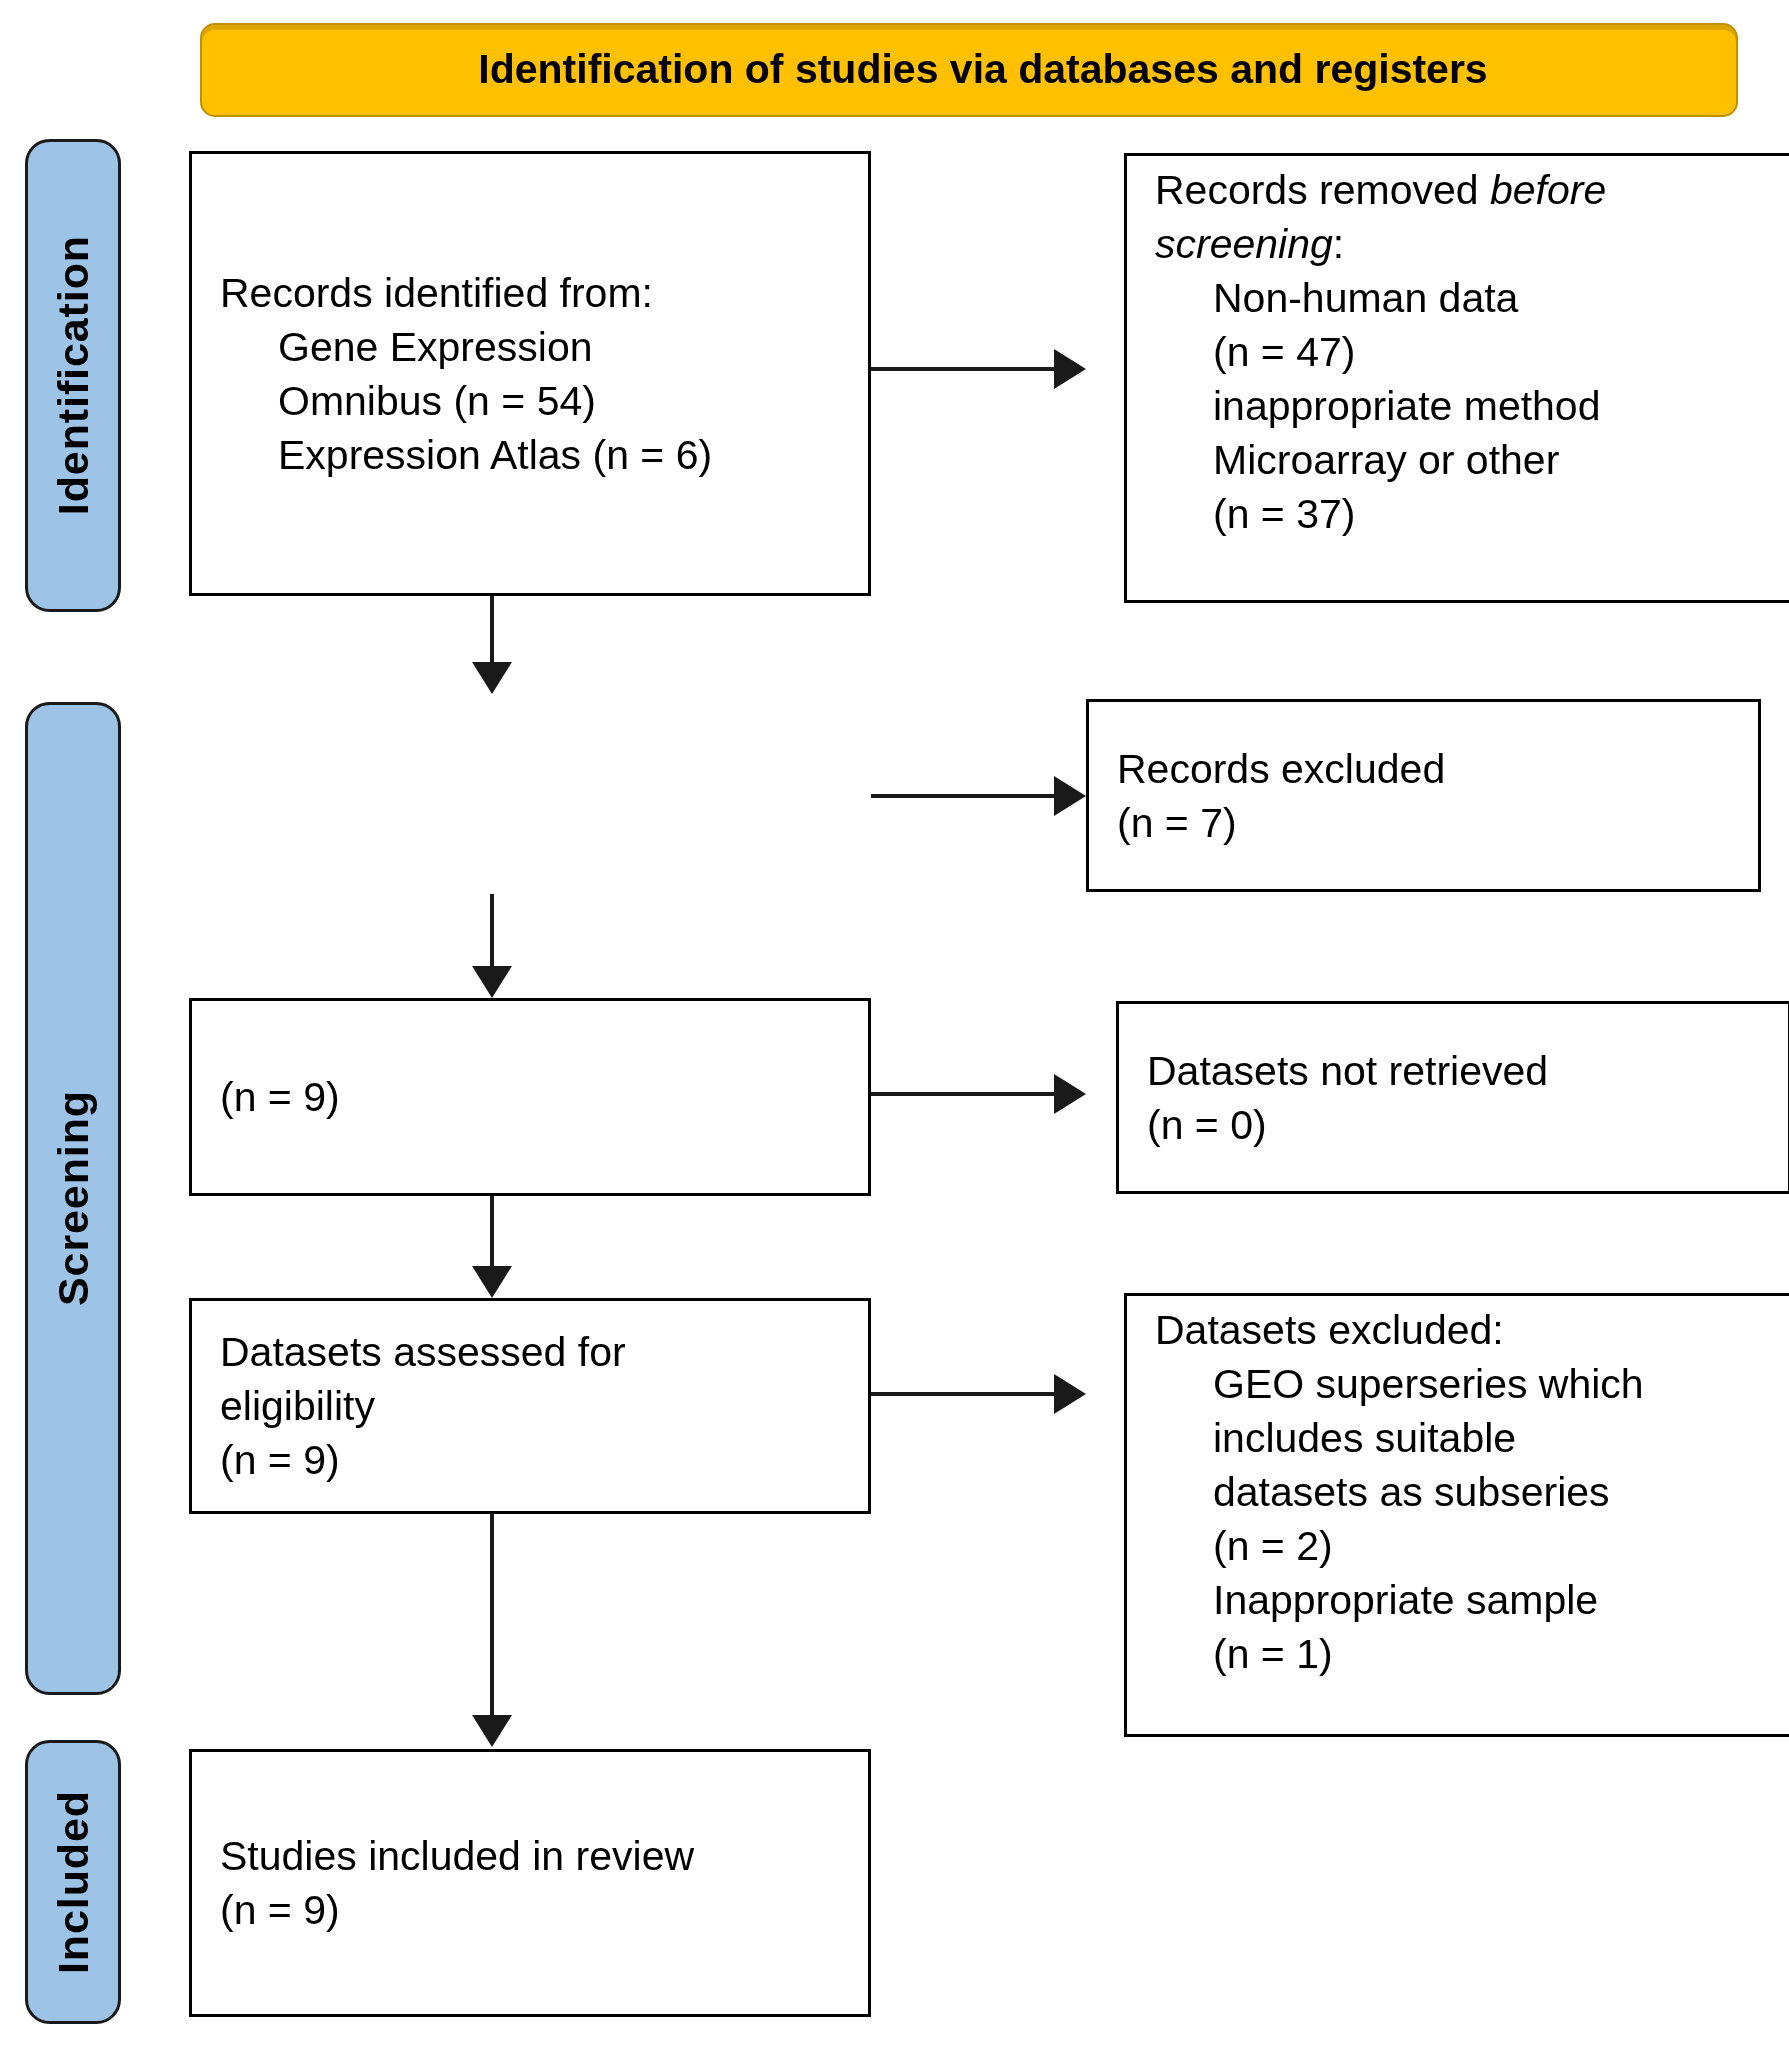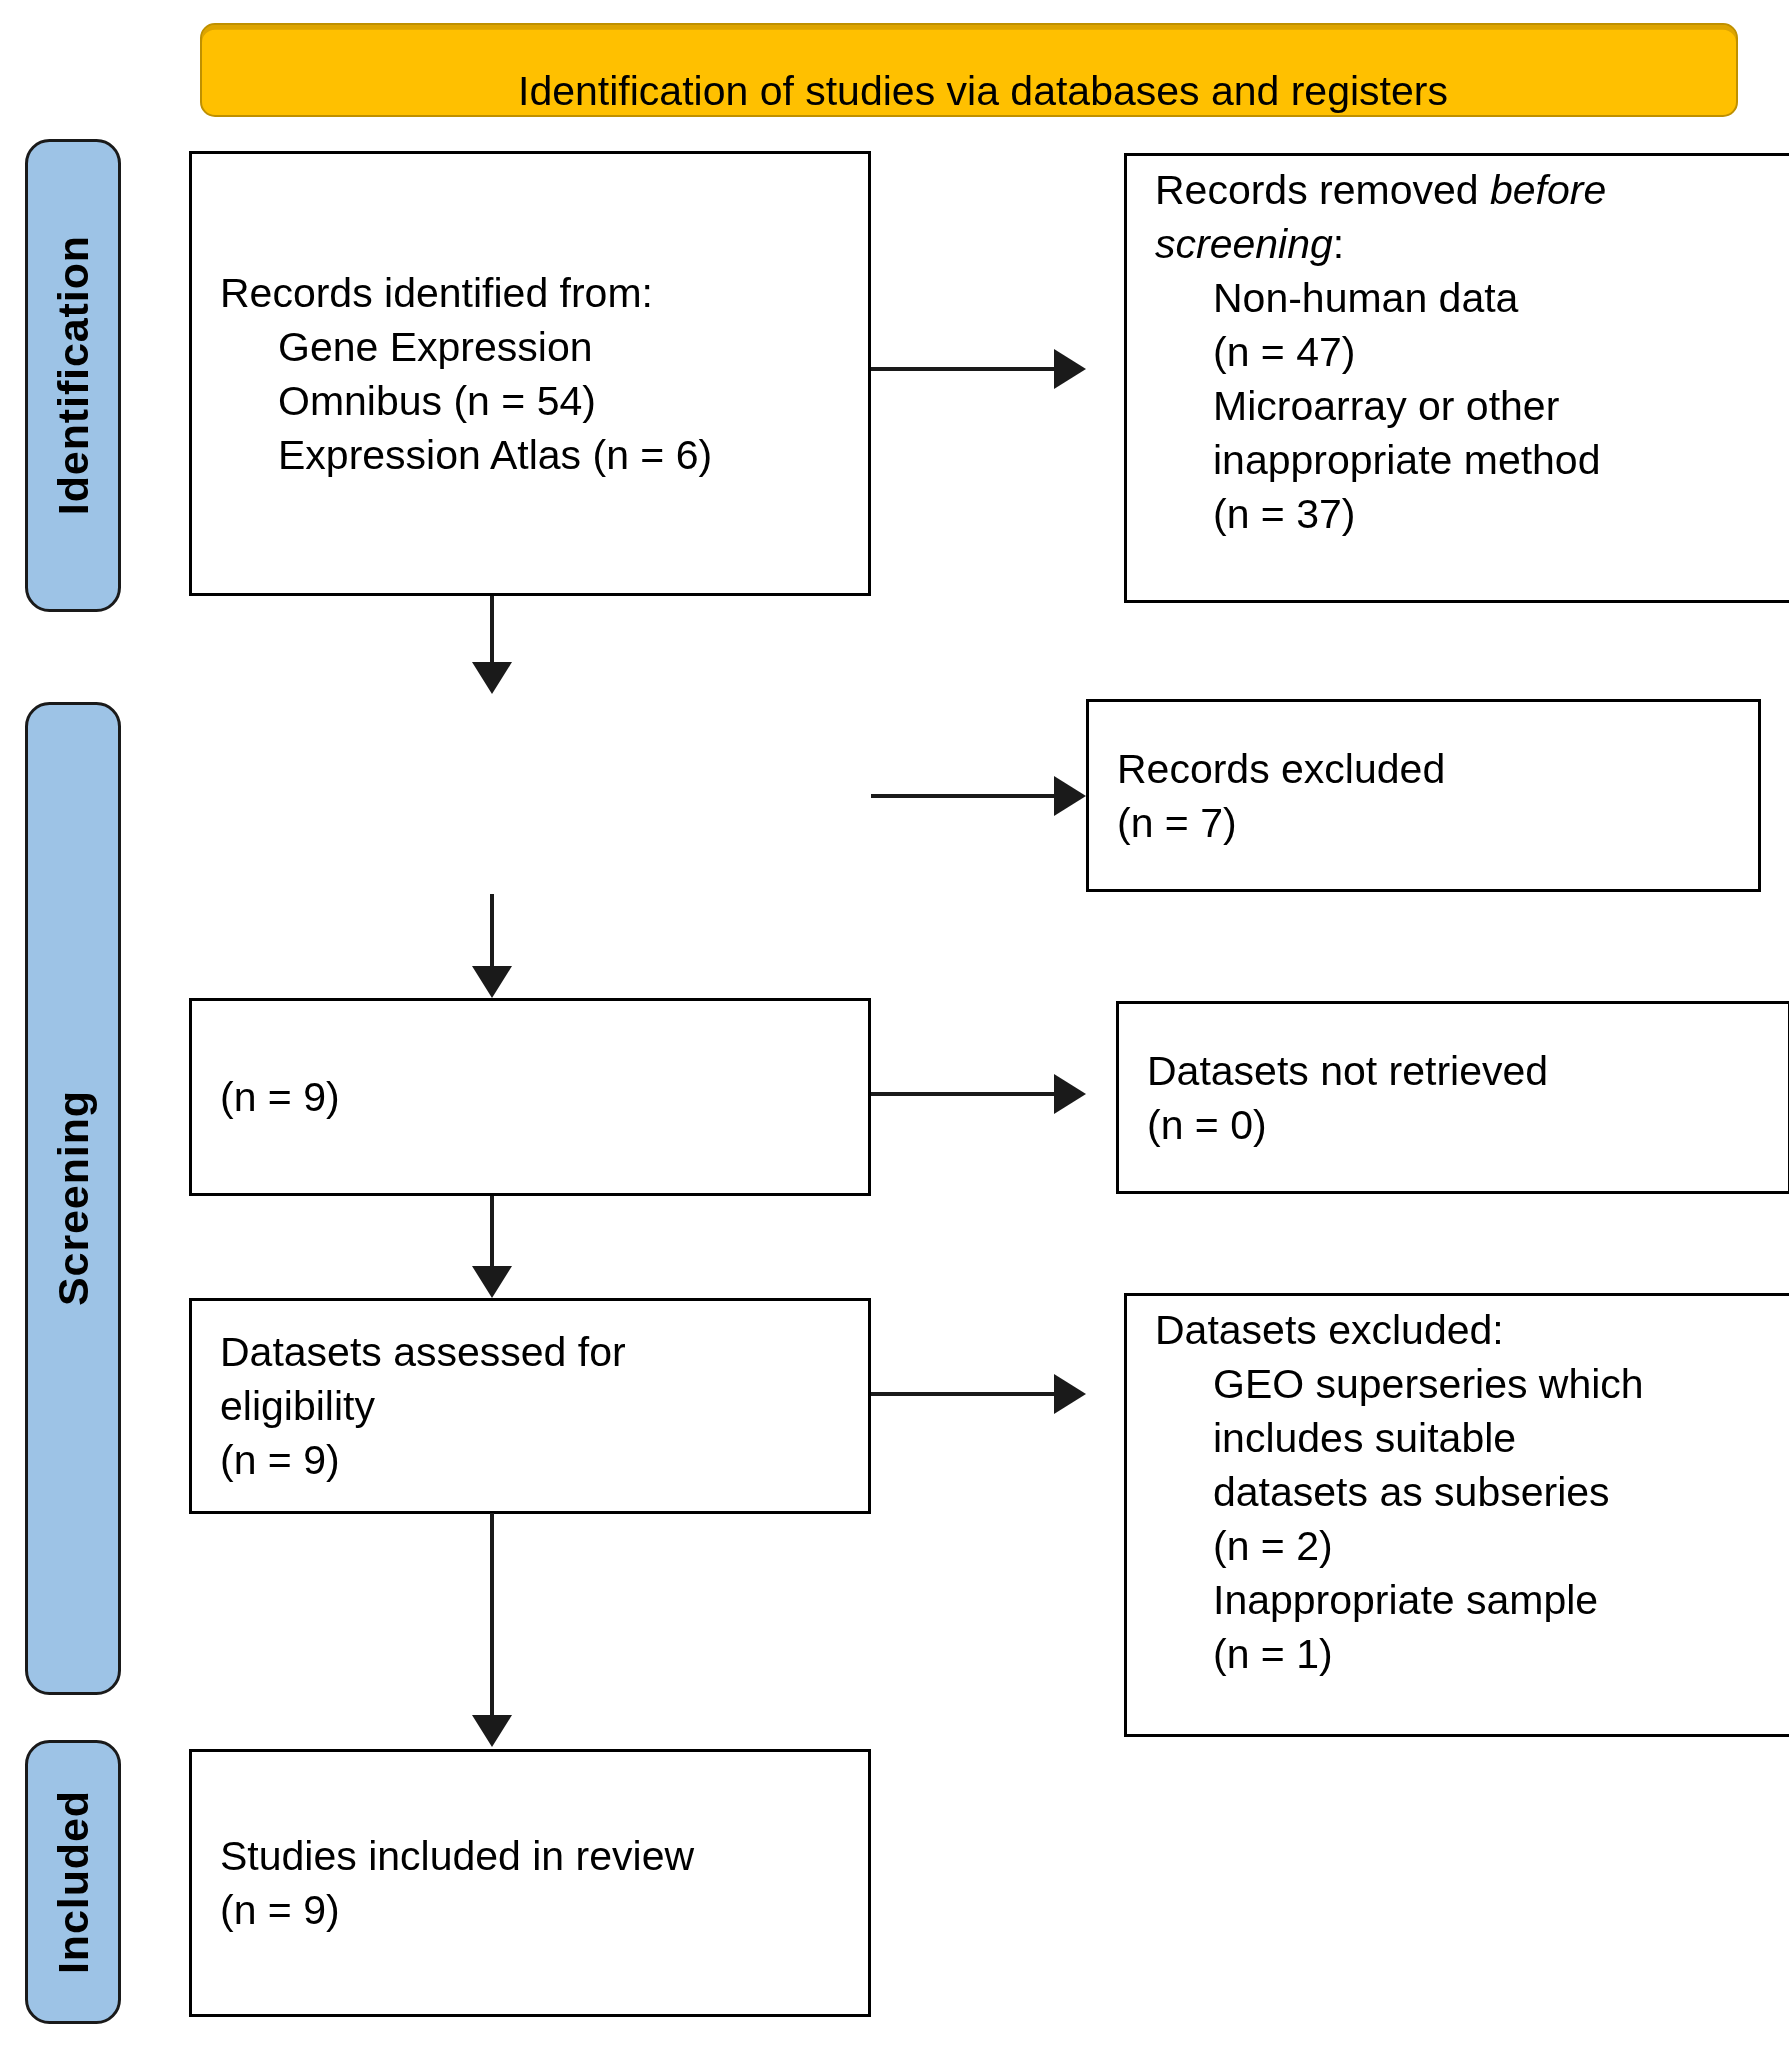--- a/index.html
+++ b/index.html
@@ -15,22 +15,22 @@
 
   
   .banner {
     position: absolute;
     left: 200px; top: 22.6px;
     width: 1538px; height: 94px;
     background: var(--banner-bg, #FFC000);
     border: 2.8px solid var(--banner-border, #BF9000);
     border-radius: 15px;
     box-shadow: inset 0 4.7px 0 rgba(120,80,0,0.25);
-    display: flex; align-items: flex-end; justify-content: center;
-    font-size: 41px; font-weight: normal;
+    display: flex; align-items: center; justify-content: center;
+    font-size: 41px; font-weight: bold;
     box-sizing: border-box;
     padding-left: 28px;
   }
 
   
   .stage {
     position: absolute;
     left: 25.4px; width: 96px;
     background: var(--sidebar-bg, #9DC3E6);
     border: 3.8px solid #1a1a1a;
@@ -136,22 +136,22 @@
   <div class="fbox col-left box-included-review">
       <div class="line"><span>Studies included in review</span></div>
       <div class="line"><span>(n = 9)</span></div>
     </div>
 
   <div class="fbox col-right top-align box-removed">
       <div class="line"><span>Records removed </span><em>before</em></div>
       <div class="line"><em>screening</em><span>:</span></div>
       <div class="line indent"><span>Non-human data</span></div>
       <div class="line indent"><span>(n = 47)</span></div>
+      <div class="line indent"><span>inappropriate method</span></div>
       <div class="line indent"><span>Microarray or other</span></div>
-      <div class="line indent"><span>inappropriate method</span></div>
       <div class="line indent"><span>(n = 37)</span></div>
     </div>
   <div class="fbox col-right box-records-excluded">
       <div class="line"><span>Records excluded</span></div>
       <div class="line"><span>(n = 7)</span></div>
     </div>
   <div class="fbox col-right box-not-retrieved">
       <div class="line"><span>Datasets not retrieved</span></div>
       <div class="line"><span>(n = 0)</span></div>
     </div>

